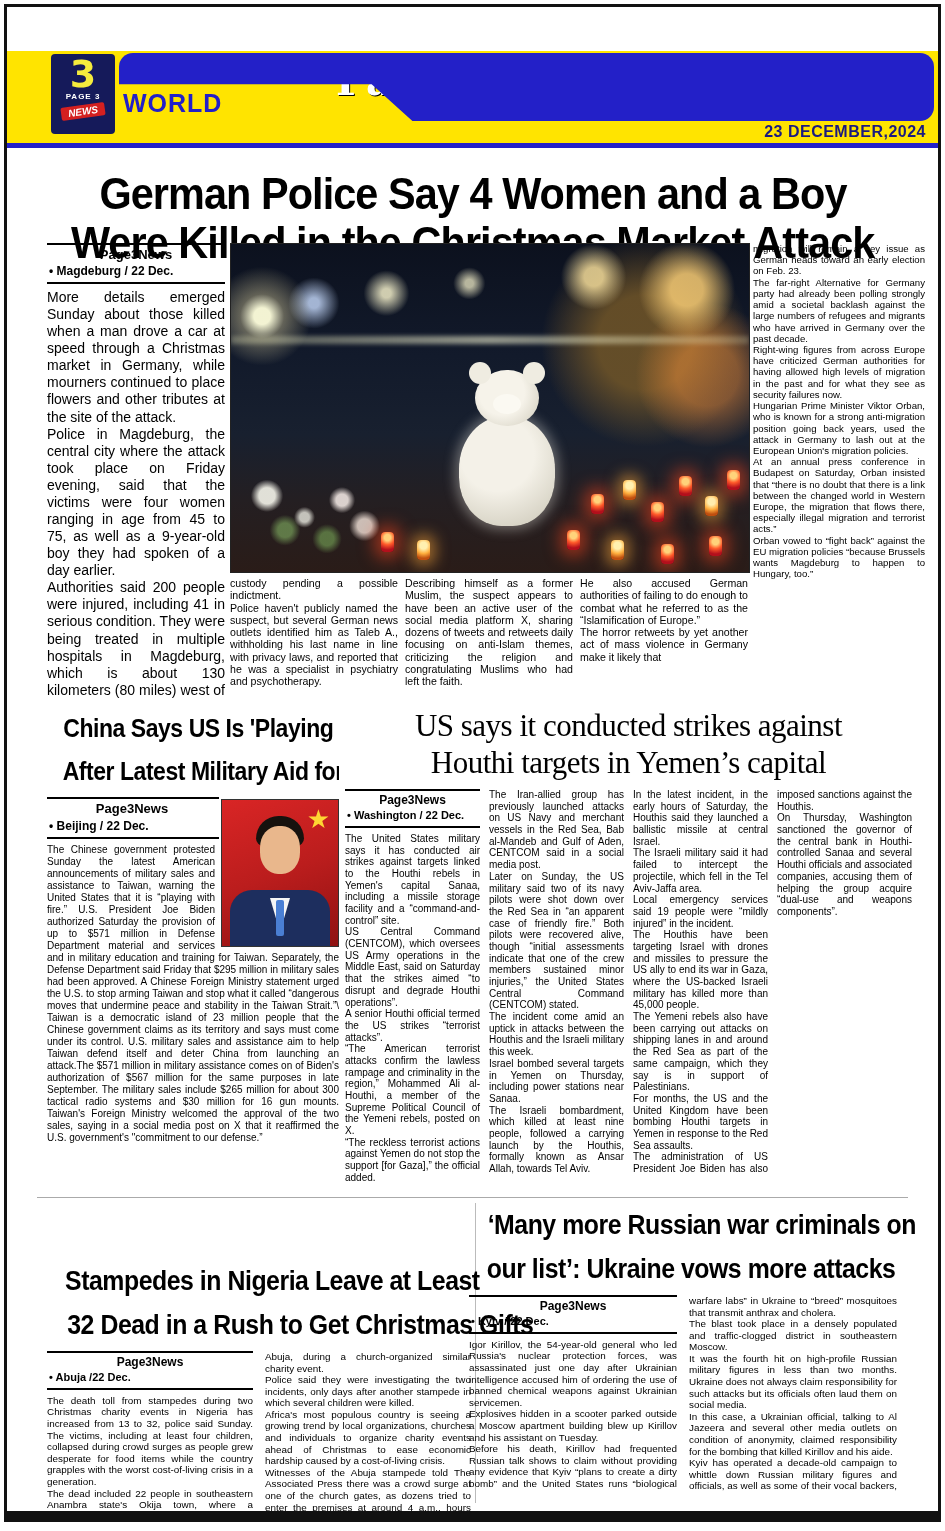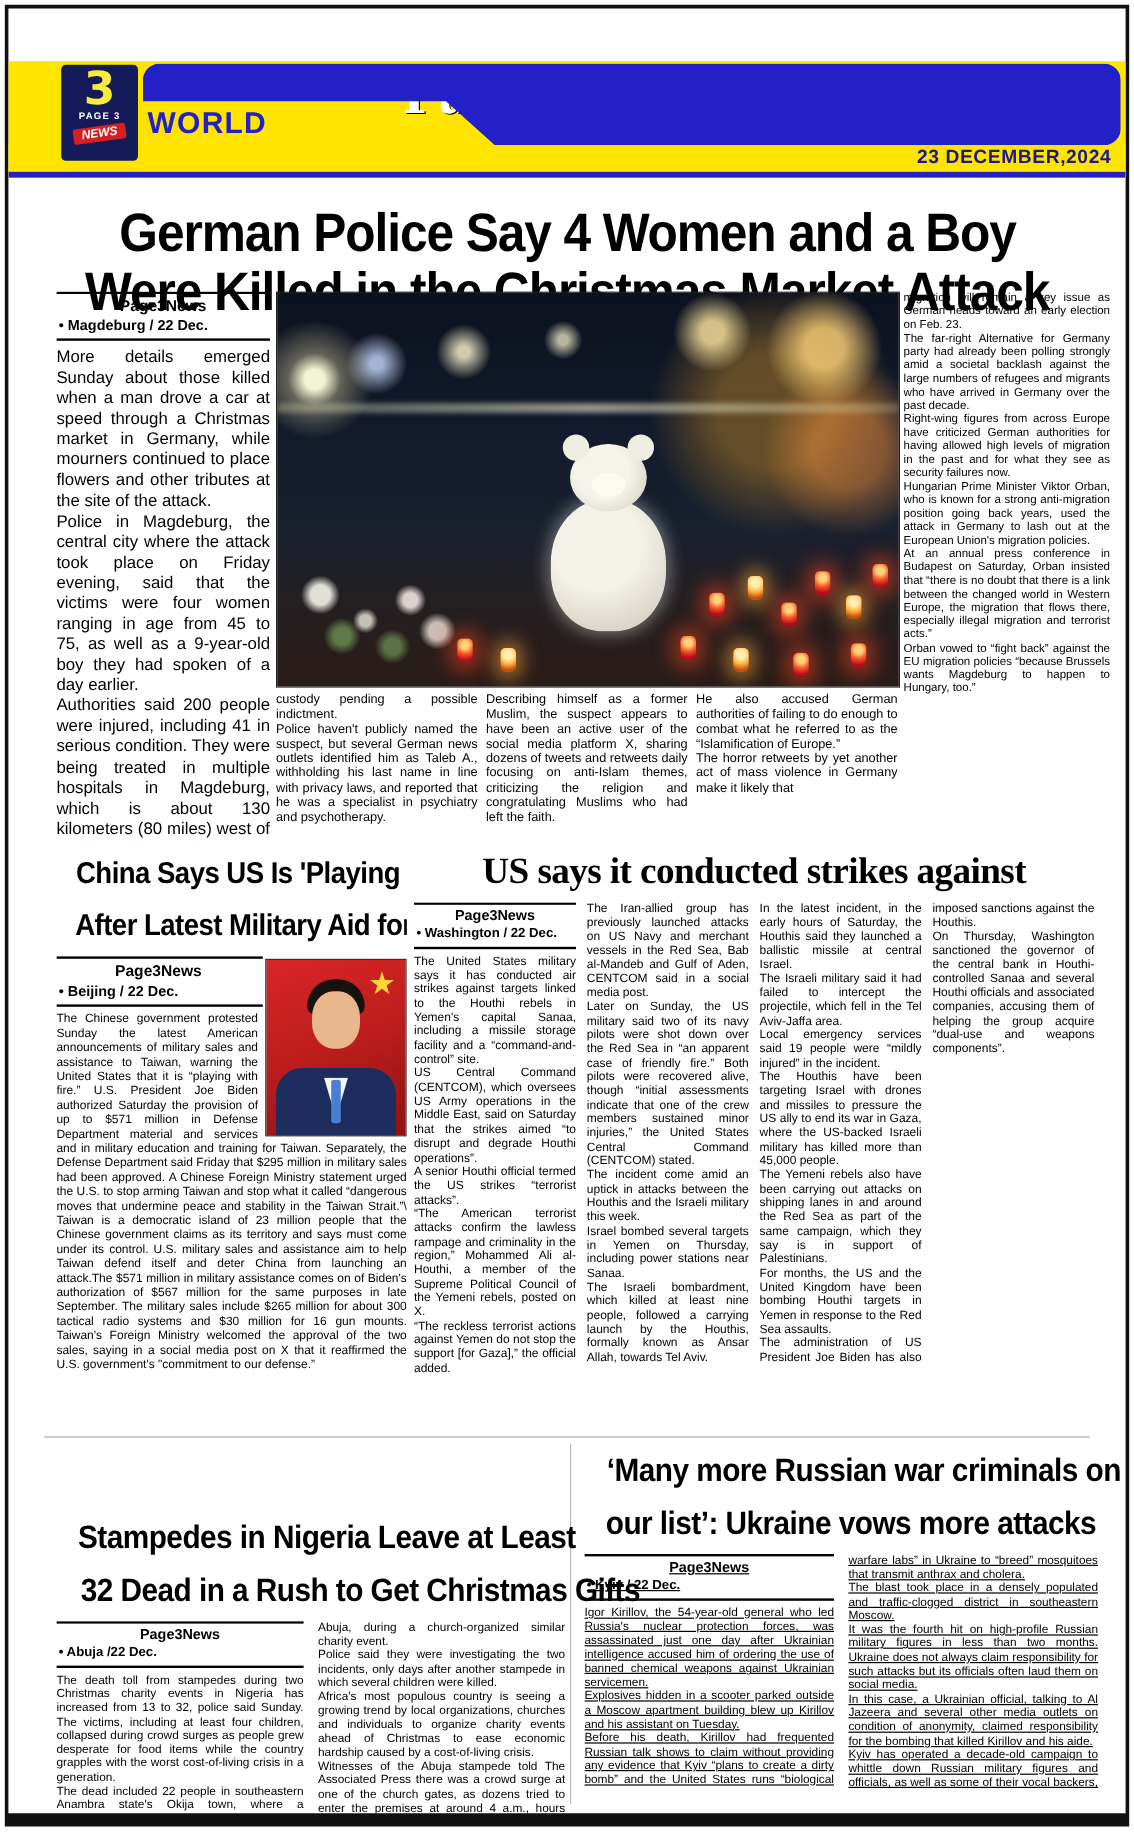--- a/index.html
+++ b/index.html
@@ -76,31 +76,31 @@
   .china-content .byline{width:168px;}
   .photo-xi{float:right;width:116px;height:146px;margin:2px 0 4px 6px;position:relative;overflow:hidden;border:1px solid #333;background:linear-gradient(160deg,#d92525 0%,#bb1d1d 50%,#8f1212 100%);}
   .xi-star{position:absolute;right:8px;top:4px;color:#ffd633;font-size:26px;}
   .xi-hair{position:absolute;left:34px;top:16px;width:48px;height:30px;border-radius:24px 24px 8px 8px;background:#17120e;}
   .xi-face{position:absolute;left:38px;top:26px;width:40px;height:48px;border-radius:45%;background:#e9b78c;}
   .xi-suit{position:absolute;left:8px;bottom:-4px;width:100px;height:60px;border-radius:22px 22px 0 0;background:#1d2e5e;}
   .xi-shirt{position:absolute;left:48px;bottom:14px;width:20px;height:34px;background:#f5f5f5;clip-path:polygon(0 0,100% 0,50% 100%);}
   .xi-tie{position:absolute;left:54px;bottom:10px;width:8px;height:36px;background:#4a7fd4;border-radius:2px;}
 
   .houthi{position:absolute;top:700px;left:338px;width:567px;height:486px;}
-  .houthi-headline{font-family:"Liberation Serif",serif;font-weight:bold;text-align:center;font-size:31px;line-height:37px;letter-spacing:-.5px;}
+  .houthi-headline{font-family:"Liberation Serif",serif;font-weight:normal;text-align:center;font-size:31px;line-height:37px;letter-spacing:-.5px;}
   .houthi-text{margin-top:8px;column-count:4;column-gap:9px;column-fill:auto;height:398px;overflow:hidden;font-size:10px;line-height:1.17;text-align:justify;}
   .houthi-text .byline .brand{font-size:12px;}
   .houthi-text .byline .dateline{font-size:11px;}
 
   
   .row3-rule{position:absolute;top:1190px;left:30px;right:30px;border-top:1px solid #aaa;}
   .v-rule{position:absolute;top:1196px;left:468px;height:300px;border-left:1px solid #bbb;}
   .nigeria{position:absolute;top:1252px;left:40px;width:424px;height:304px;}
   .nigeria .sub-headline .hl-line{font-size:27px;line-height:44px;}
-  .ukraine{position:absolute;top:1196px;left:480px;width:428px;height:304px;text-decoration:underline;}
+  .ukraine{position:absolute;top:1196px;left:462px;width:428px;height:304px;}
   .ukraine .sub-headline .hl-line{font-size:27px;line-height:44px;}
   .bottom-cols{margin-top:4px;column-count:2;column-gap:12px;column-fill:auto;height:212px;overflow:hidden;font-size:9.9px;line-height:1.17;text-align:justify;}
   .bottom-cols .byline .brand{font-size:12px;}
   .bottom-cols .byline .dateline{font-size:11px;}
 </style>
 </head>
 <body>
 
 <div class="page">
 
@@ -200,20 +200,21 @@
       </div>
       <div class="body">
           <p>The Chinese government protested Sunday the latest American announcements of military sales and assistance to Taiwan, warning the United States that it is “playing with fire.” U.S. President Joe Biden authorized Saturday the provision of up to $571 million in Defense Department material and services and in military education and training for Taiwan. Separately, the Defense Department said Friday that $295 million in military sales had been approved. A Chinese Foreign Ministry statement urged the U.S. to stop arming Taiwan and stop what it called “dangerous moves that undermine peace and stability in the Taiwan Strait.”\ Taiwan is a democratic island of 23 million people that the Chinese government claims as its territory and says must come under its control. U.S. military sales and assistance aim to help Taiwan defend itself and deter China from launching an attack.The $571 million in military assistance comes on of Biden's authorization of $567 million for the same purposes in late September. The military sales include $265 million for about 300 tactical radio systems and $30 million for 16 gun mounts. Taiwan's Foreign Ministry welcomed the approval of the two sales, saying in a social media post on X that it reaffirmed the U.S. government's "commitment to our defense.”</p>
         </div>
     </div>
   </div>
 
   <div class="houthi">
     <div class="houthi-headline">
       <span>US says it conducted strikes against</span><br>
+      <span>Houthi targets in Yemen’s capital</span>
     </div>
     <div class="houthi-text cols">
       <div class="byline">
         <div class="brand">Page3News</div>
         <div class="dateline">• Washington / 22 Dec.</div>
       </div>
       <div class="body">
           <p>The United States military says it has conducted air strikes against targets linked to the Houthi rebels in Yemen's capital Sanaa, including a missile storage facility and a “command-and-control” site.</p>
           <p>US Central Command (CENTCOM), which oversees US Army operations in the Middle East, said on Saturday that the strikes aimed “to disrupt and degrade Houthi operations”.</p>
           <p>A senior Houthi official termed the US strikes “terrorist attacks”.</p>

